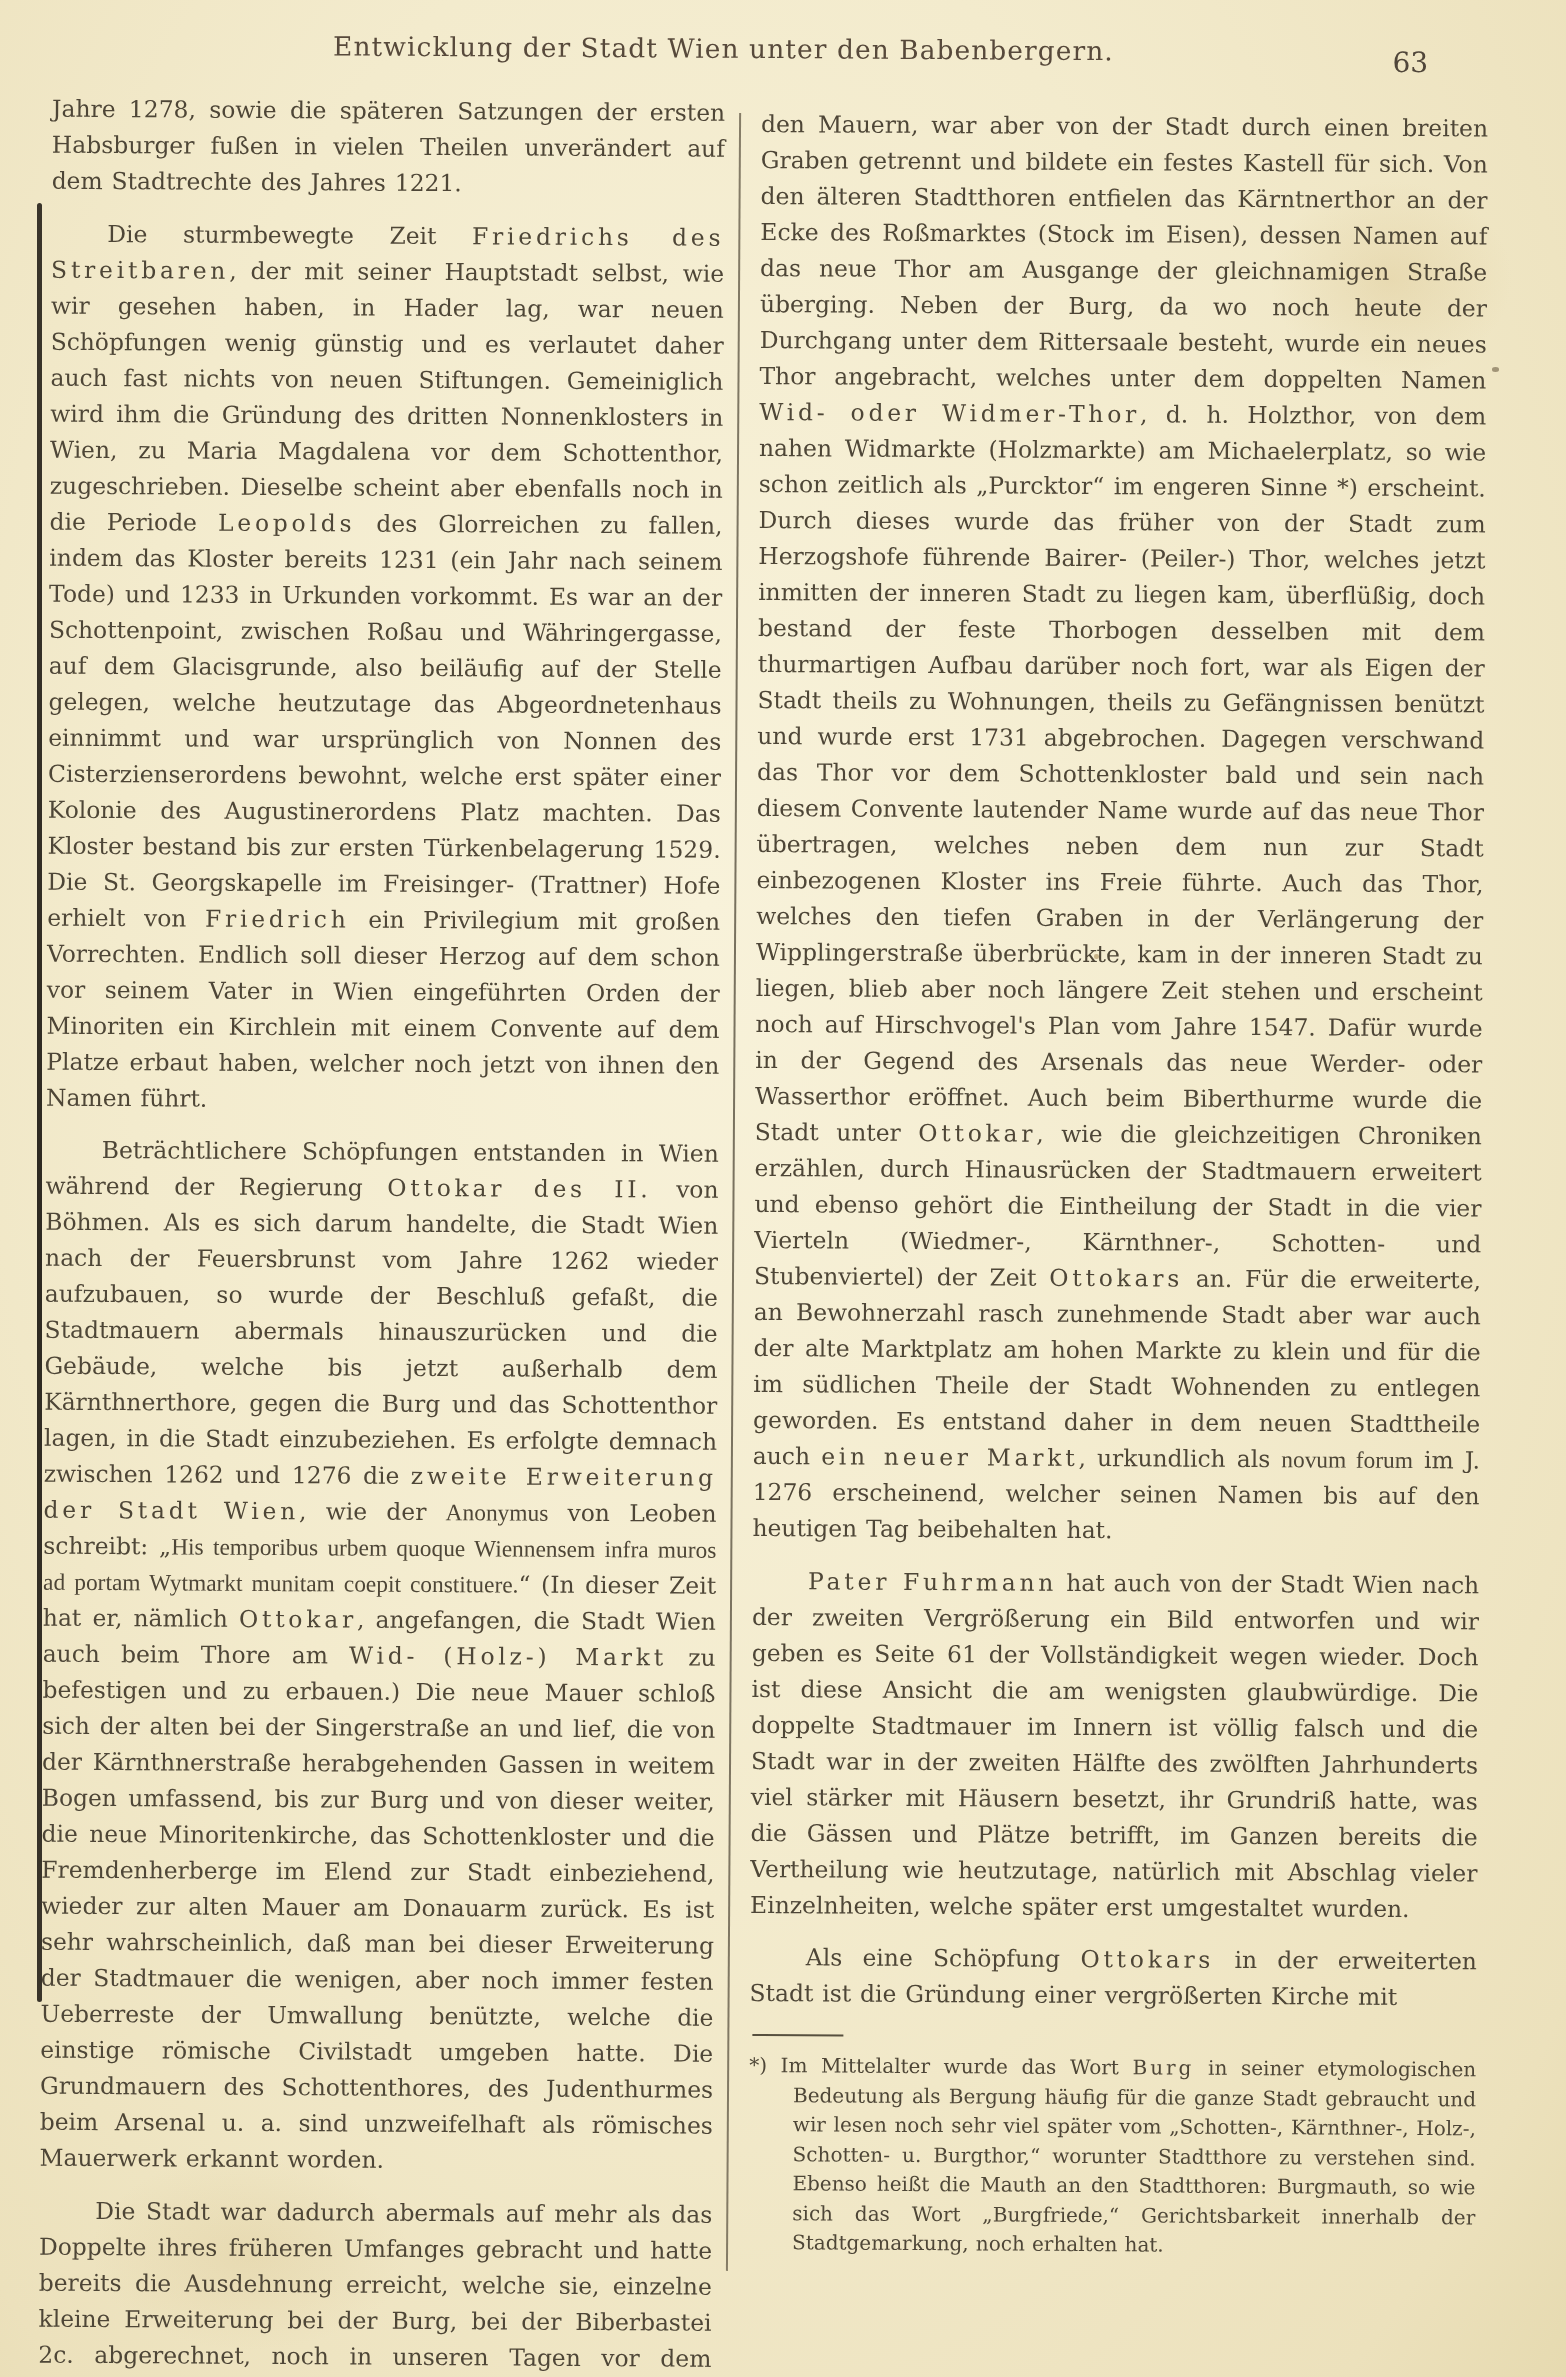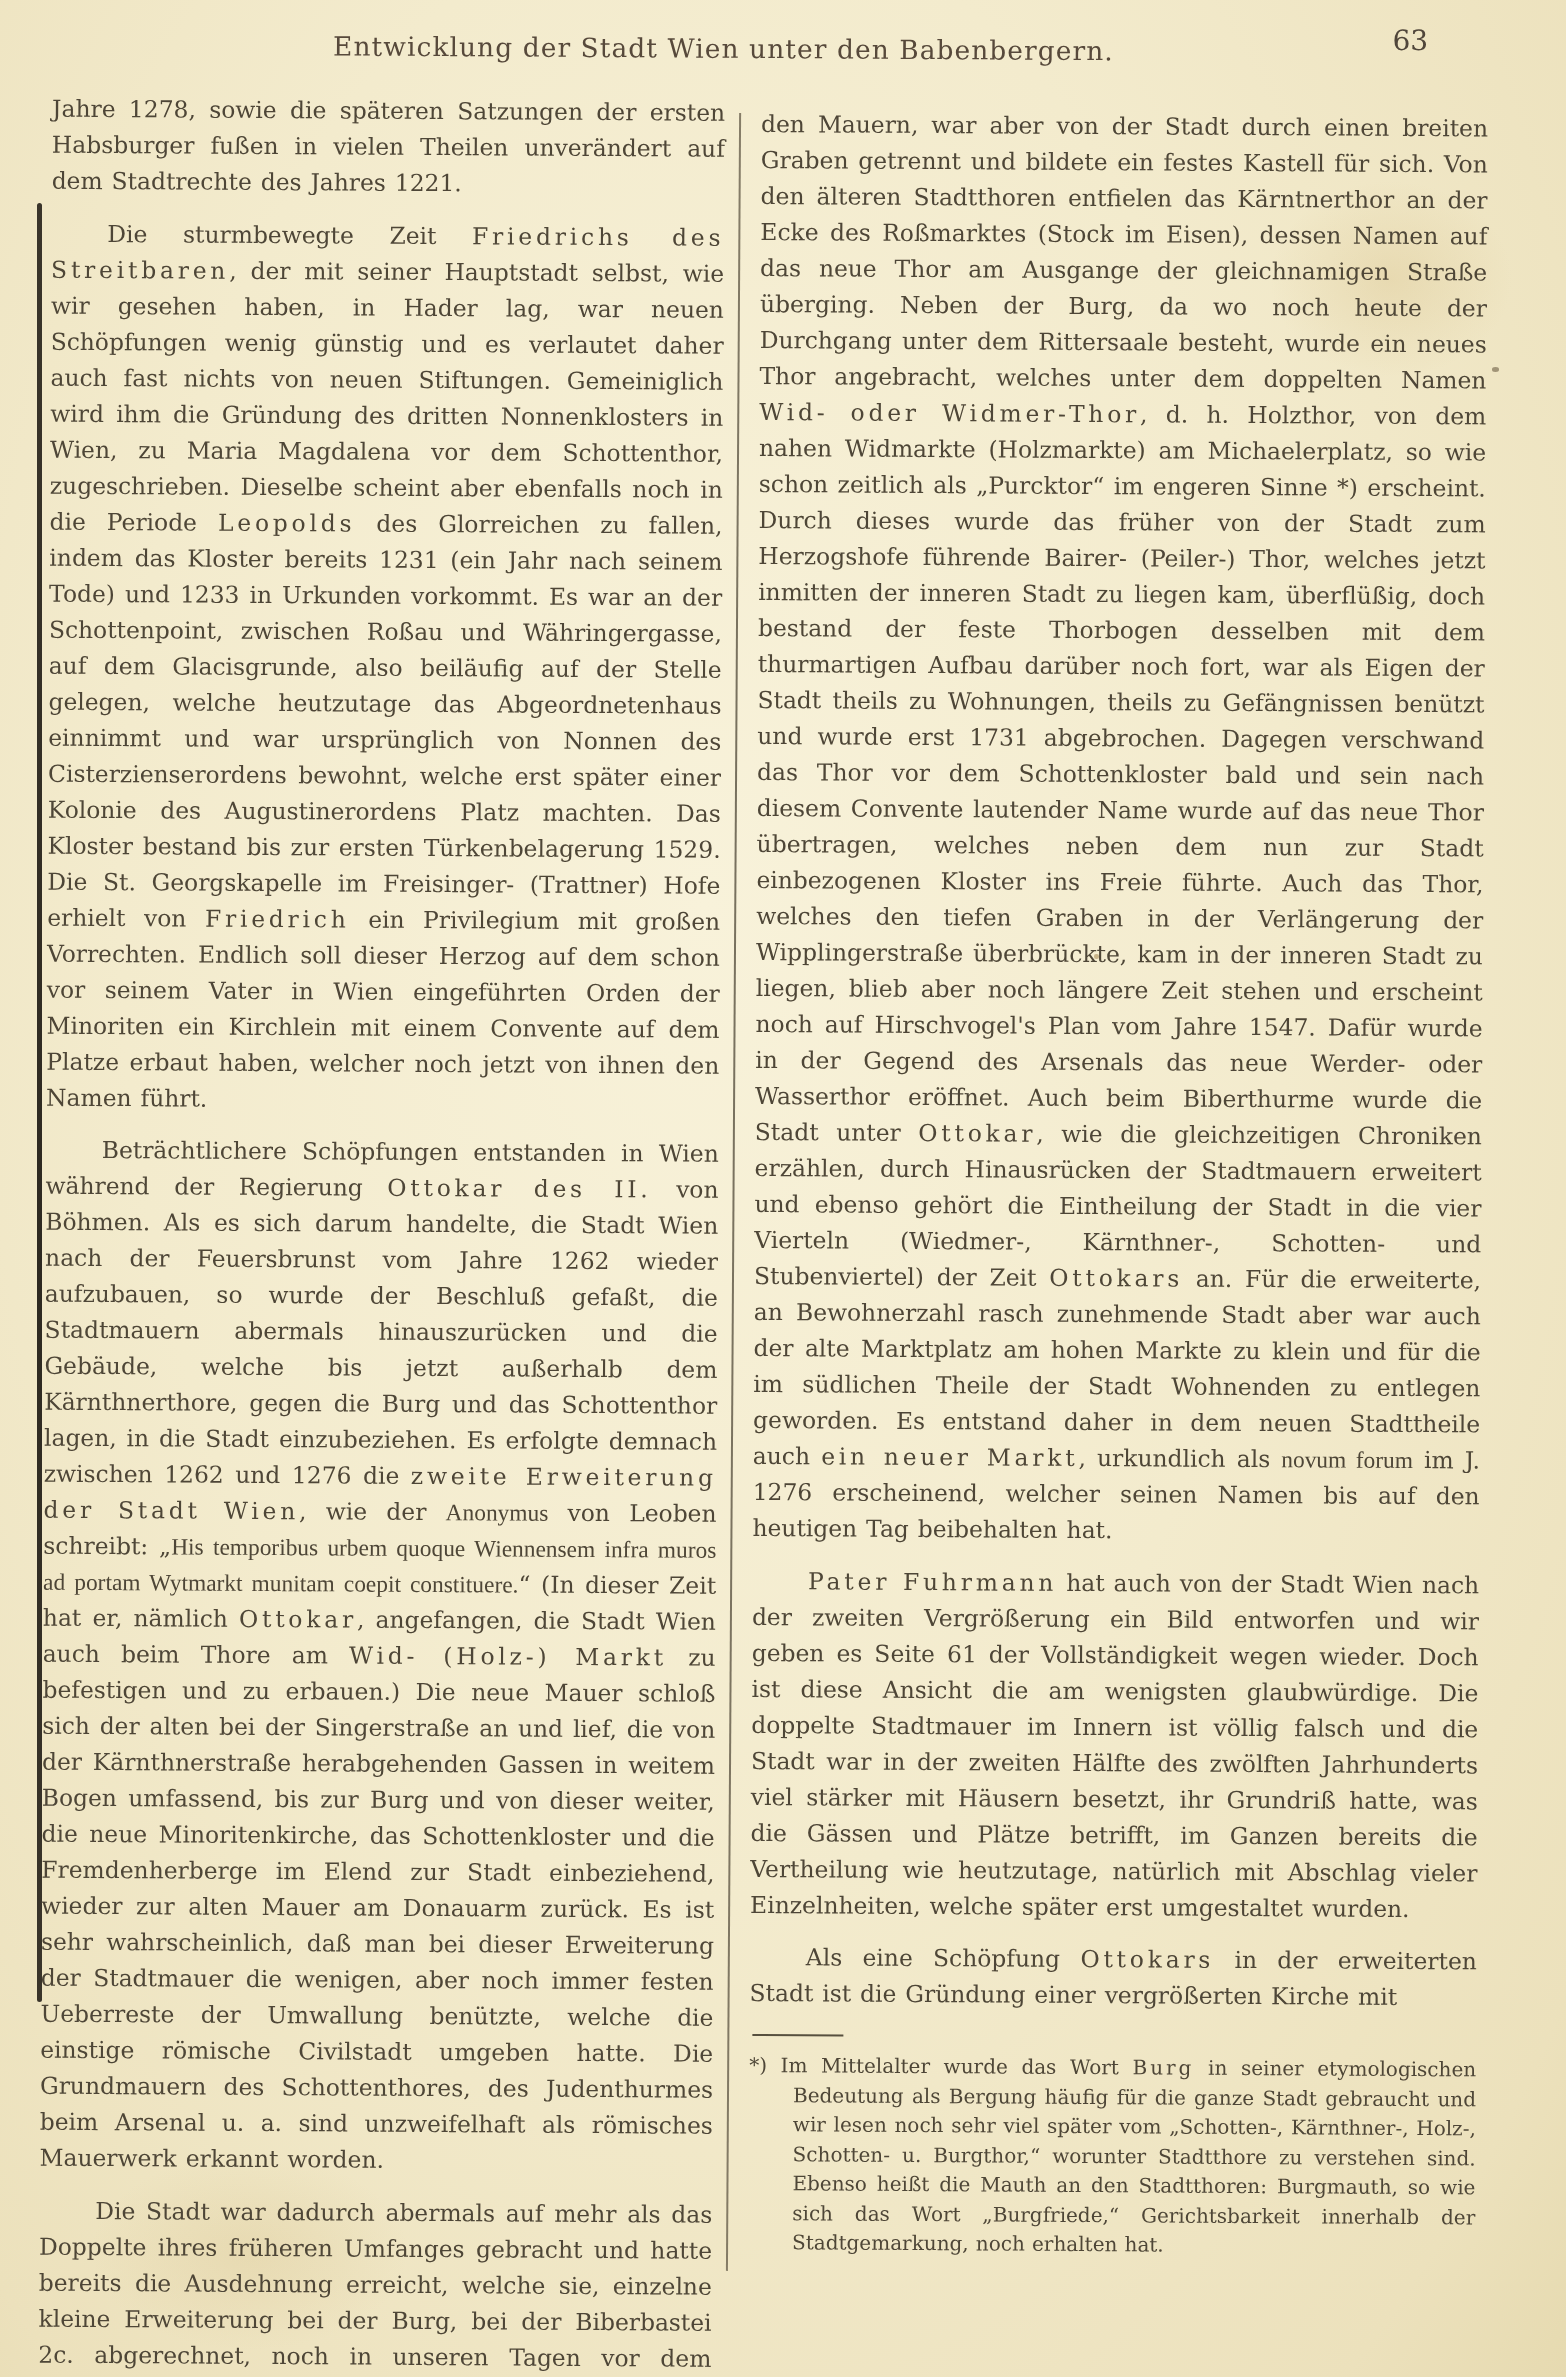--- a/index.html
+++ b/index.html
@@ -12,21 +12,21 @@
     background-image:radial-gradient(ellipse at 45% 38%, #f8f2da 0%, #f3ebcd 48%, #ece1bc 88%, #e6dab0 100%);
     color:#4e4637;
     font-family:"DejaVu Serif", serif;
   }
   .inner{position:absolute;inset:0;transform:rotate(0.35deg);transform-origin:48% 40%;}
   .running-title{
     position:absolute;top:33px;left:0;width:1436px;
     text-align:center;font-size:26.4px;letter-spacing:1.1px;color:#57493b;
     white-space:nowrap;
   }
-  .page-number{position:absolute;top:20px;left:1387px;font-size:28px;color:#50463a;}
+  .page-number{position:absolute;top:42px;left:1387px;font-size:28px;color:#50463a;}
   .col{
     position:absolute;
     text-align:justify;
     font-size:23.4px;line-height:36px;
     word-spacing:1.5px;
   }
   .col-left{left:47px;top:95px;width:673px;}
   .col-right{left:756px;top:106px;width:727px;}
   .col p{margin:0;}
   .col p.indent{text-indent:56px;}

